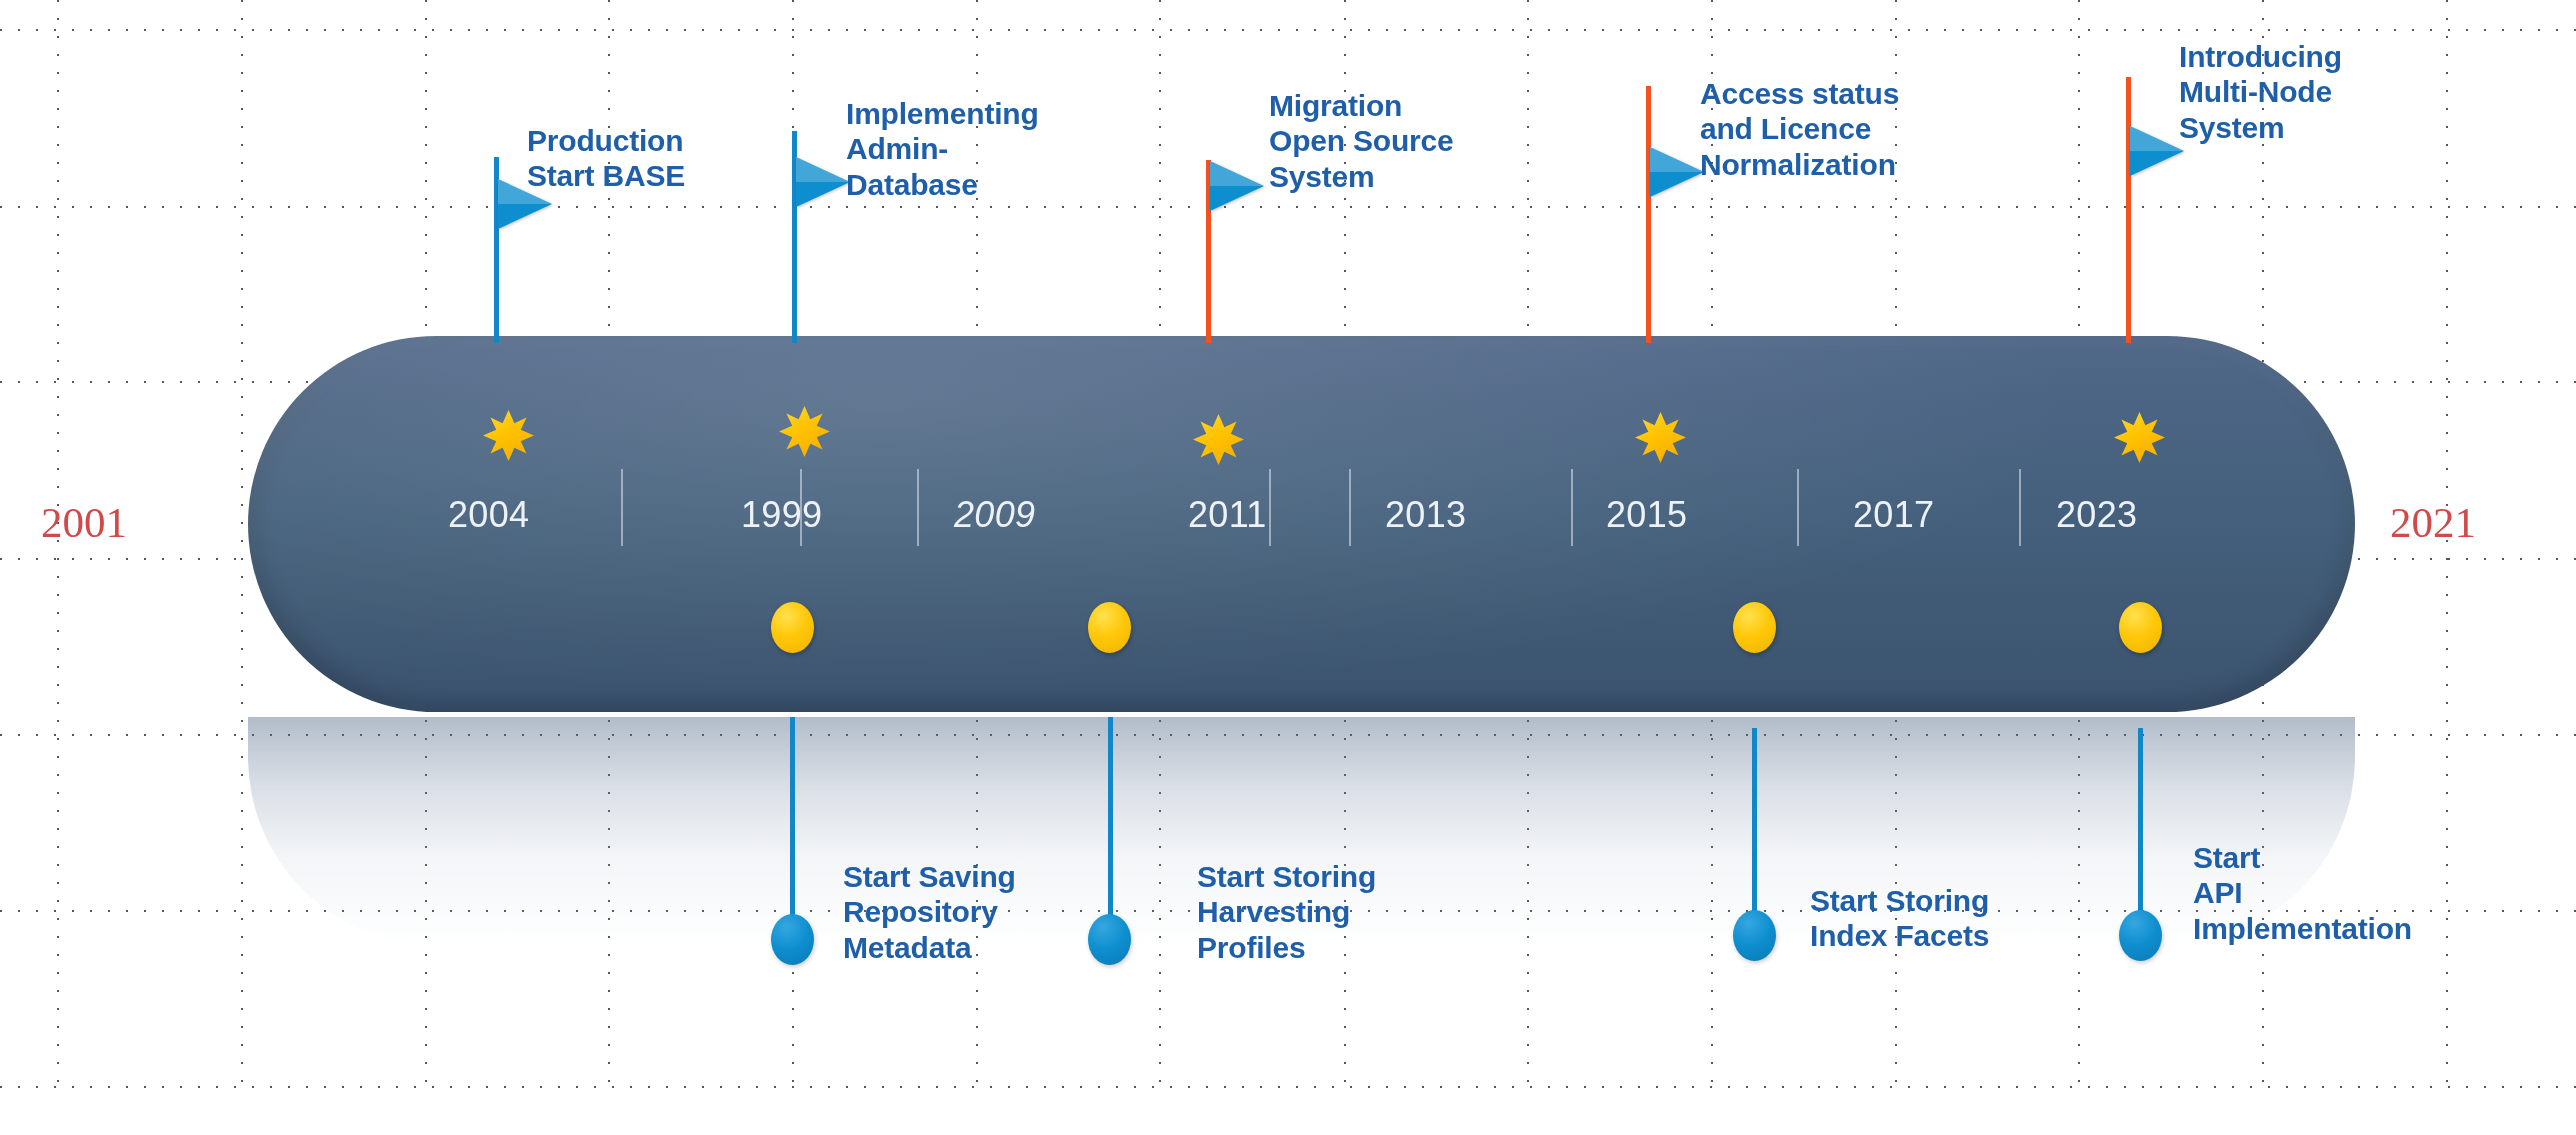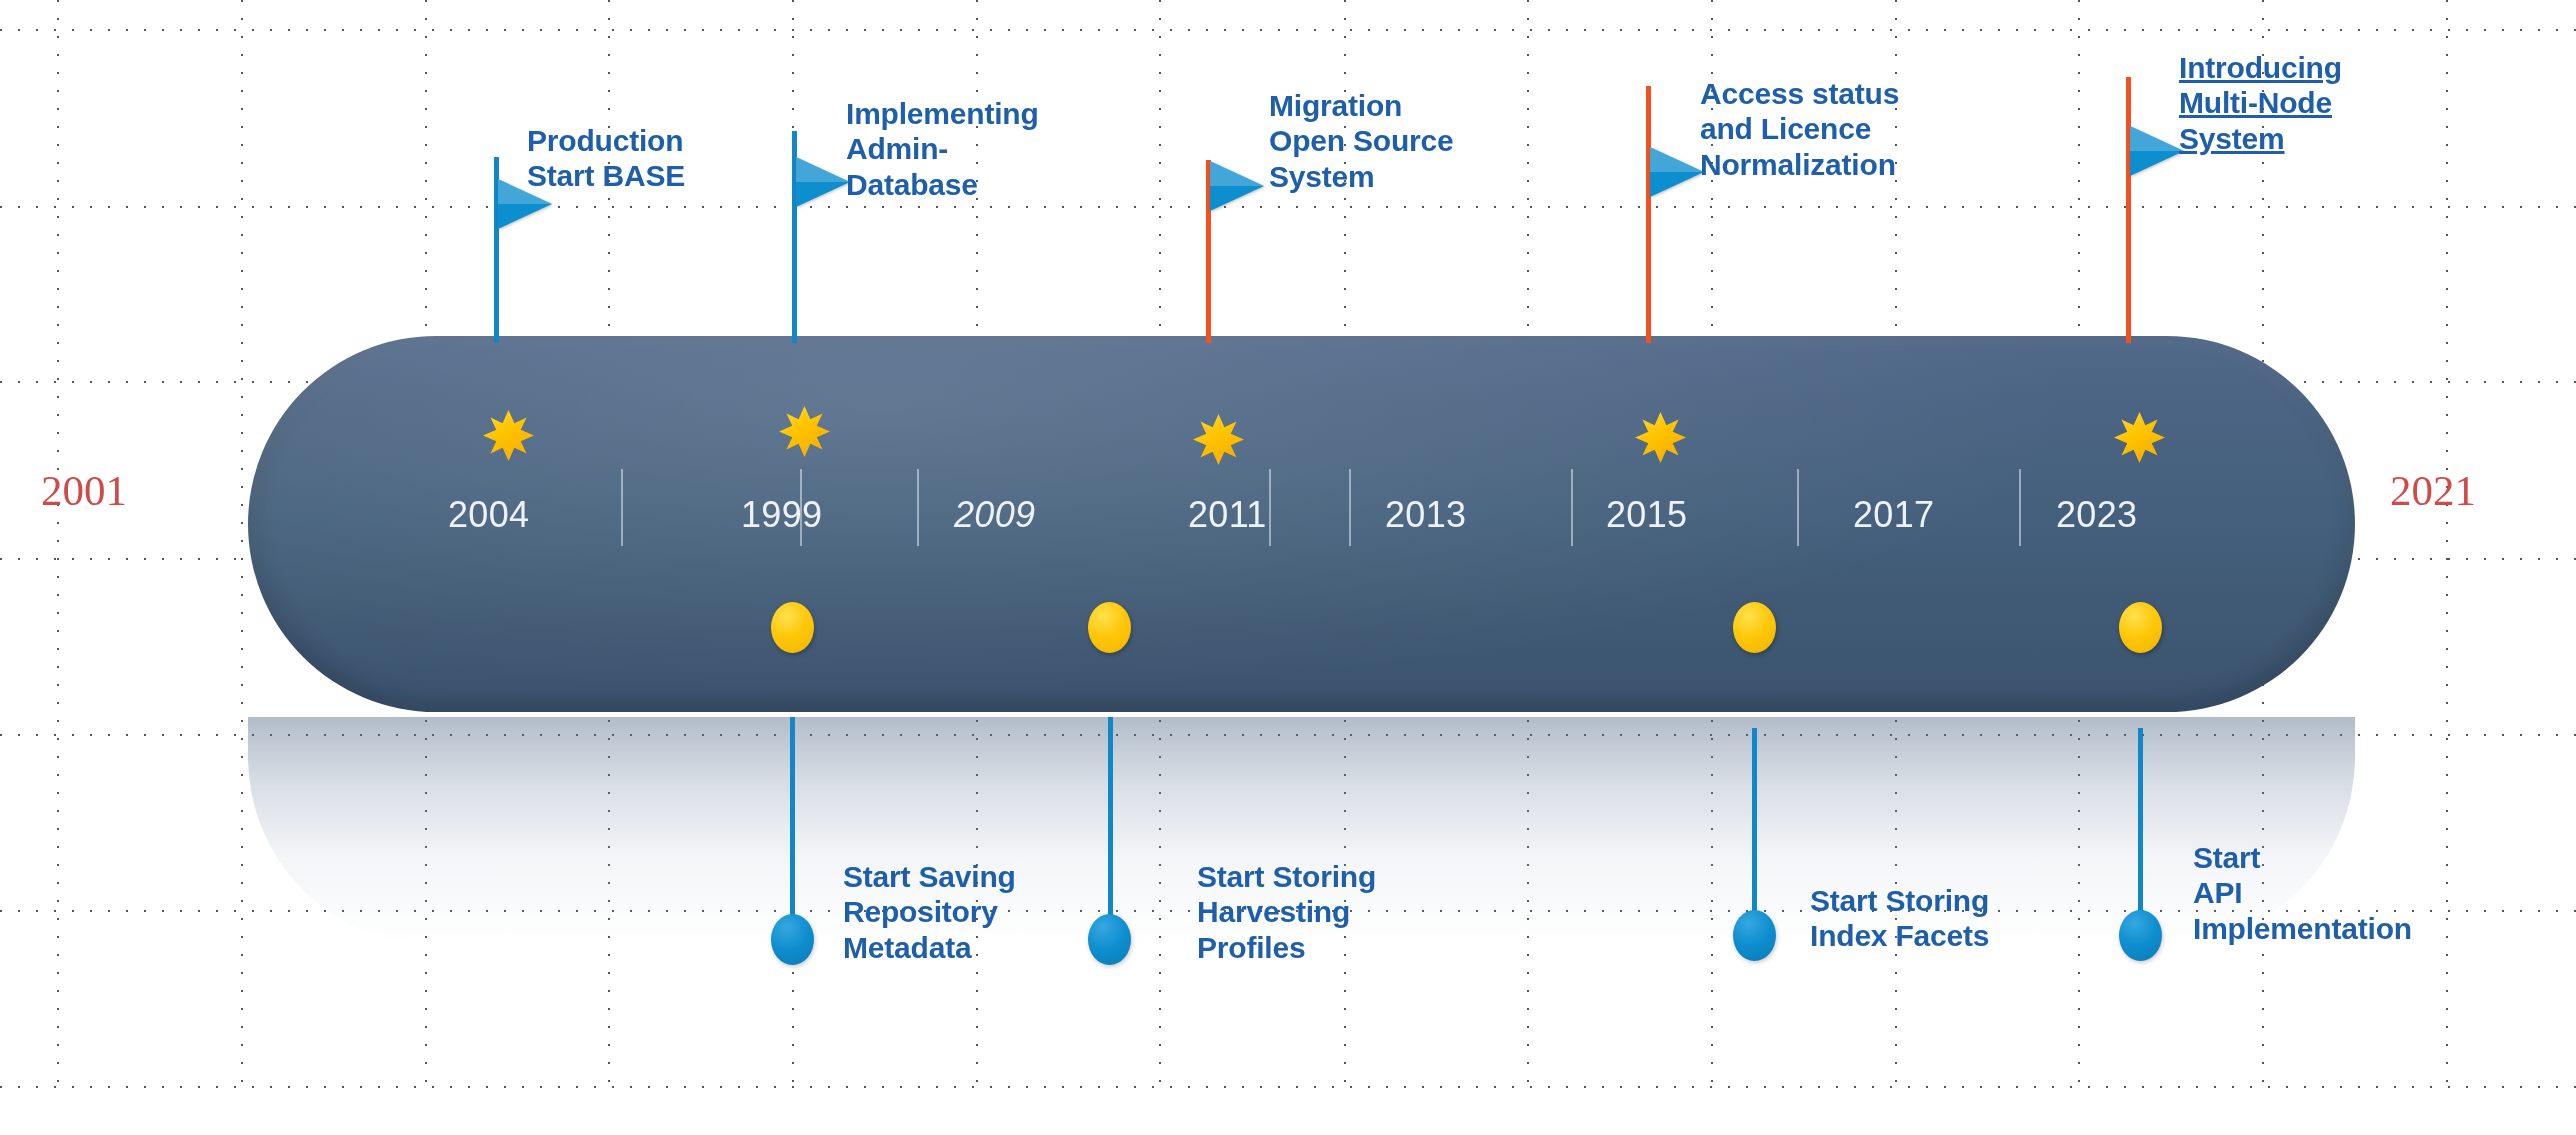--- a/index.html
+++ b/index.html
@@ -49,21 +49,21 @@
     position:absolute;width:2.1px;height:77px;background:rgba(225,232,240,.55);
   }
   .year-label{
     position:absolute;color:#eef2f7;font-size:36px;font-weight:400;letter-spacing:0.3px;
     font-family:"Liberation Sans", sans-serif;white-space:nowrap;
   }
 
   
   .end-year{
     position:absolute;color:#d04a4a;font-size:43px;
-    font-family:"Liberation Serif", serif;white-space:nowrap;
+    font-family:"Liberation Serif", serif;white-space:nowrap;margin-top:32px;
   }
 
   
   .flag-pole{position:absolute;width:4.8px;}
   .flag-banner{
     position:absolute;width:0;height:0;
     border-top:25.5px solid transparent;
     border-bottom:25.5px solid transparent;
     border-left:54px solid #0d8ecf;
     filter:drop-shadow(1.4px 1.4px 1.4px rgba(0,0,0,.25));
@@ -181,21 +181,21 @@
       <div class="flag-text" style="left: 1269px; top: 88px;">Migration
 Open Source
 System</div>
       <div class="flag-pole" style="left: 1646px; top: 86px; height: 257px; background: rgb(244, 81, 30);"></div>
       <div class="flag-banner" style="left: 1650px; top: 147px;"></div>
       <div class="flag-text" style="left: 1700px; top: 76px;">Access status
 and Licence
 Normalization</div>
       <div class="flag-pole" style="left: 2126px; top: 77px; height: 266px; background: rgb(244, 81, 30);"></div>
       <div class="flag-banner" style="left: 2130px; top: 126px;"></div>
-      <div class="flag-text" style="left: 2179px; top: 50px; text-decoration: underline;">Introducing
+      <div class="flag-text" style="left: 2179px; top: 39px;">Introducing
 Multi-Node
 System</div>
     </div>
 
   <div id="stars-layer">
       <div class="star8" style="left: 483px; top: 410px;"></div>
       <div class="star8" style="left: 779px; top: 406px;"></div>
       <div class="star8" style="left: 1193px; top: 414px;"></div>
       <div class="star8" style="left: 1635px; top: 412px;"></div>
       <div class="star8" style="left: 2114px; top: 412px;"></div>

